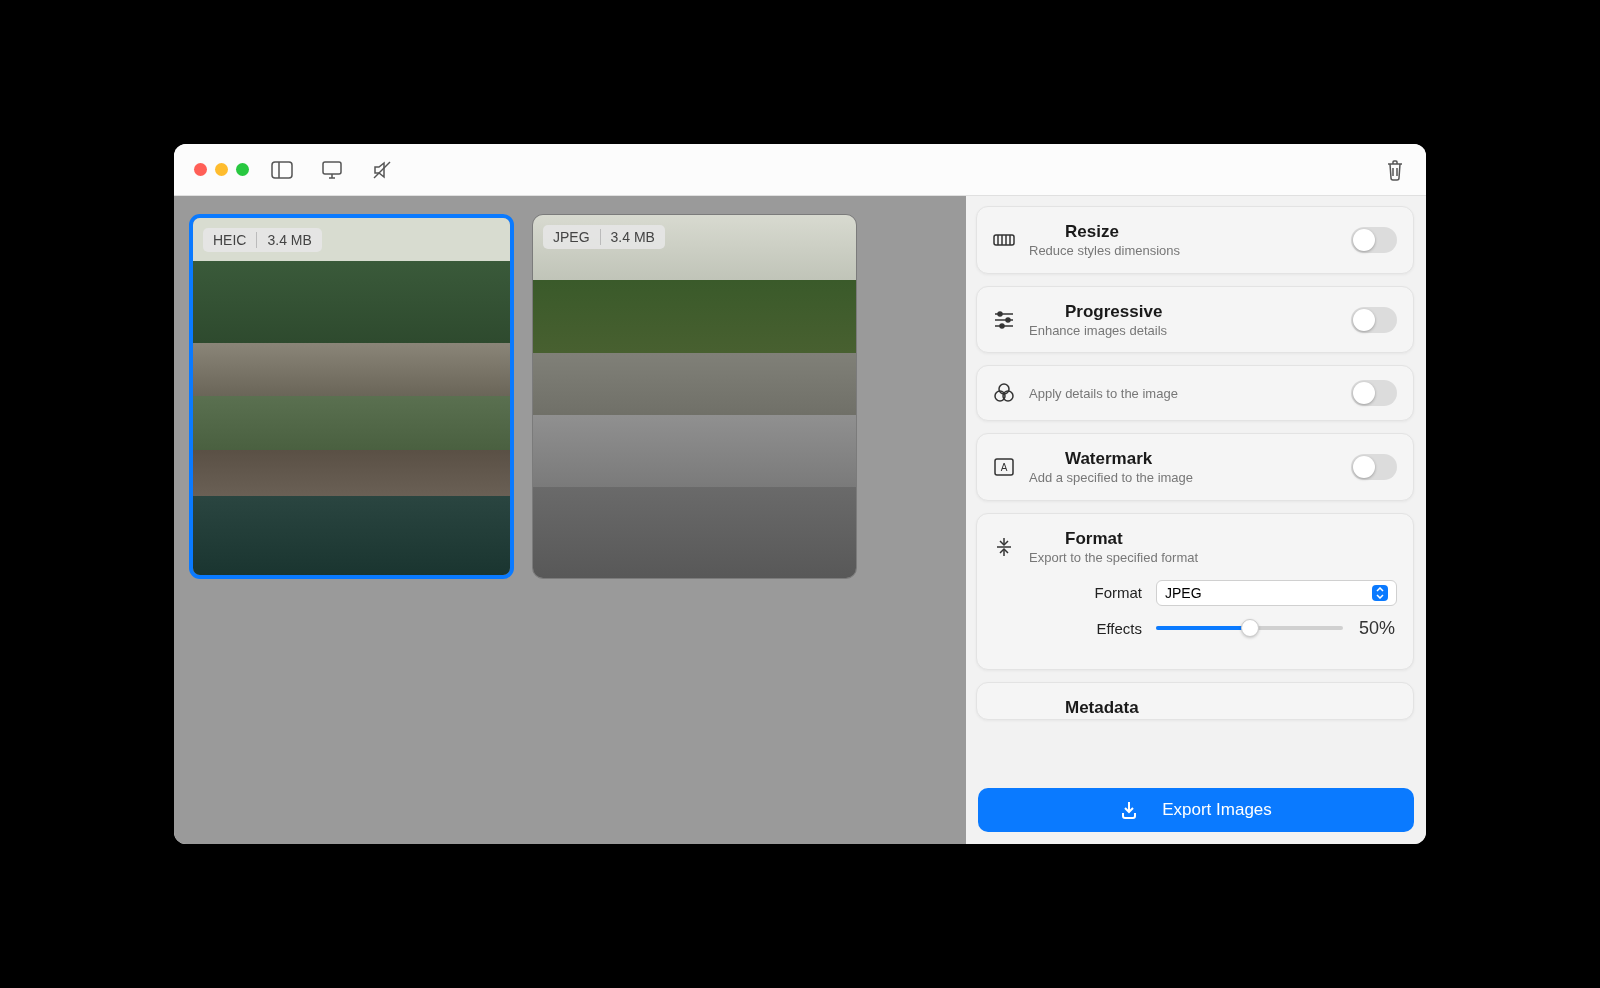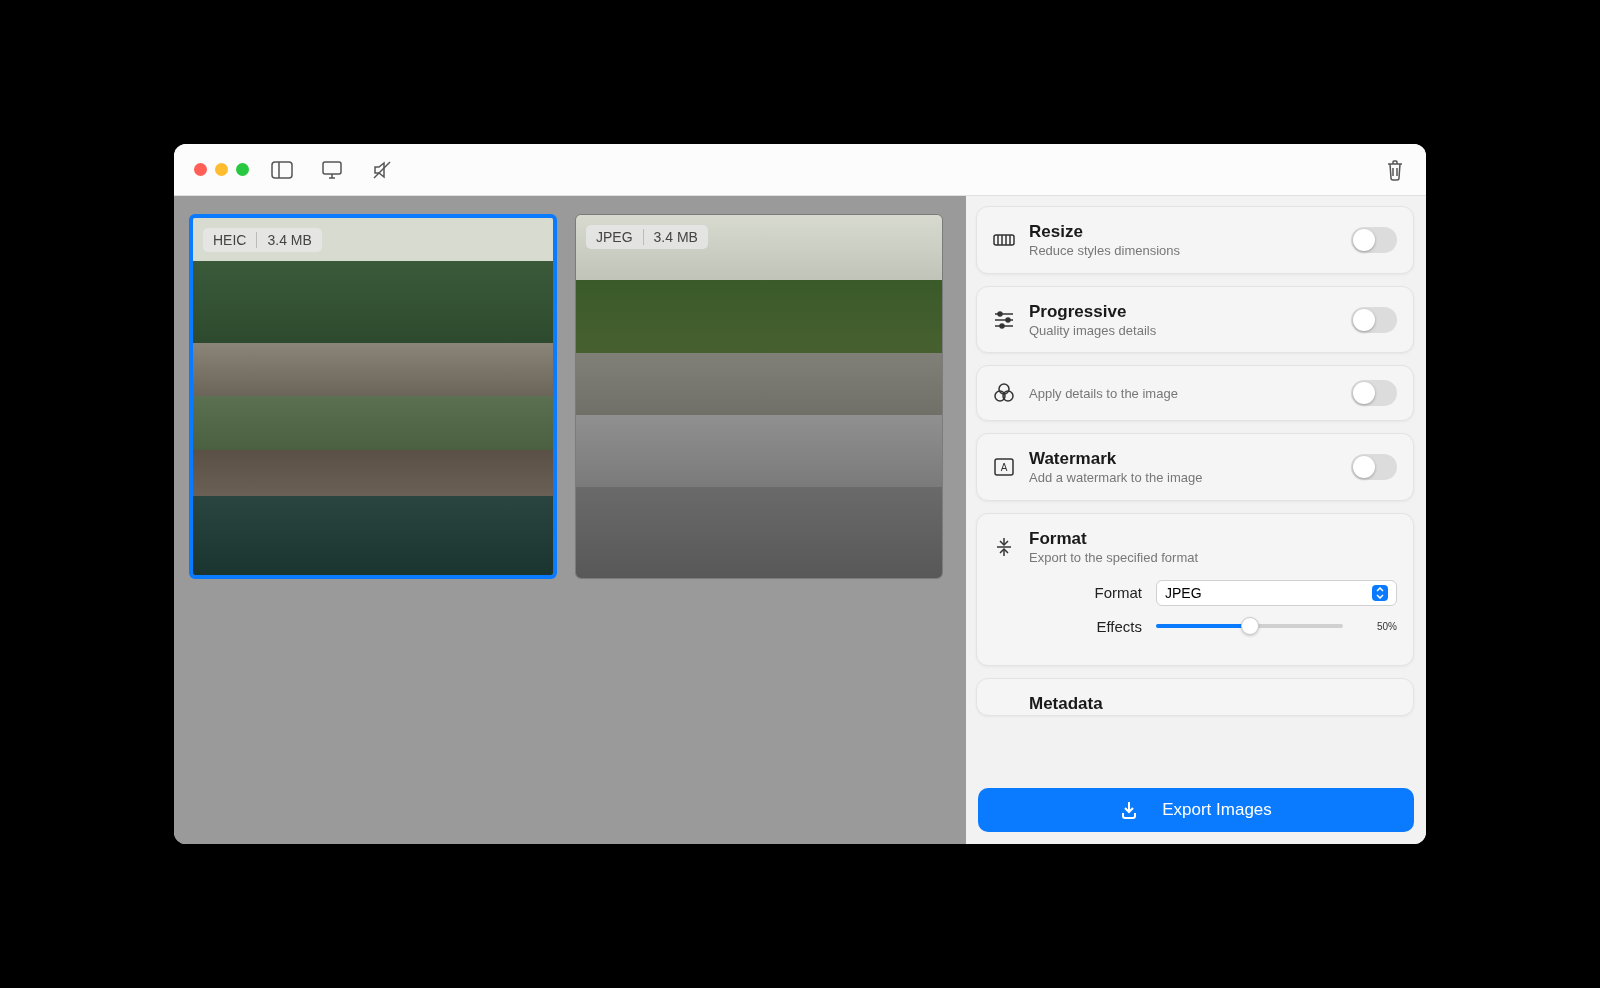--- a/index.html
+++ b/index.html
@@ -43,23 +43,23 @@
     .content { flex: 1; display: flex; overflow: hidden; }
     .gallery {
       flex: 1;
       background: #9a9a9a;
       padding: 18px 15px;
       display: flex;
       gap: 18px;
       align-items: flex-start;
     }
     .thumb {
-      width: 368px;
+      width: 325px;
       height: 365px;
-      border-radius: 6px;
+      border-radius: 11px;
       position: relative;
       overflow: hidden;
       cursor: pointer;
     }
     .thumb.selected { border: 4px solid #0a7aff; }
     .thumb:not(.selected) { border: 1px solid rgba(0,0,0,0.2); }
     .thumb-img { width: 100%; height: 100%; display: block; }
     .badge {
       position: absolute;
       top: 10px;
@@ -101,21 +101,21 @@
     .panel-icon {
       width: 22px;
       height: 22px;
       margin-right: 14px;
       display: flex;
       align-items: center;
       justify-content: center;
     }
     .panel-icon svg { stroke: #333; fill: none; stroke-width: 1.5; }
     .panel-text { flex: 1; }
-    .panel-title { font-size: 17px; font-weight: 700; color: #1a1a1a; line-height: 1.3; }
+    .panel-title { font-size: 17px; font-weight: 700; color: #1a1a1a; line-height: 1.3; margin-left: 36px; }
     .panel-sub { font-size: 13px; color: #777; line-height: 1.2; }
     .toggle {
       width: 46px;
       height: 26px;
       border-radius: 13px;
       position: relative;
       cursor: pointer;
       flex-shrink: 0;
     }
     .toggle.off { background: #dcdcdc; }
@@ -175,21 +175,21 @@
       position: absolute;
       width: 18px;
       height: 18px;
       background: #fff;
       border: 1px solid #ccc;
       border-radius: 50%;
       top: -7px;
       transform: translateX(-50%);
       box-shadow: 0 1px 3px rgba(0,0,0,0.2);
     }
-    .slider-val { width: 40px; text-align: right; font-size: 10px; color: #333; }
+    .slider-val { width: 40px; text-align: center; font-size: 18px; color: #333; }
     .export-bar { padding: 10px 12px 12px; }
     .export-btn {
       width: 100%;
       height: 44px;
       background: #0a7aff;
       border: none;
       border-radius: 10px;
       color: #fff;
       font-size: 17px;
       font-weight: 500;
@@ -314,21 +314,21 @@
                   <line x1="1" y1="3" x2="19" y2="3"></line>
                   <line x1="1" y1="9" x2="19" y2="9"></line>
                   <line x1="1" y1="15" x2="19" y2="15"></line>
                   <circle cx="6" cy="3" r="2" fill="#333"></circle>
                   <circle cx="14" cy="9" r="2" fill="#333"></circle>
                   <circle cx="8" cy="15" r="2" fill="#333"></circle>
                 </svg>
             </div>
             <div class="panel-text">
               <div class="panel-title">Progressive</div>
-              <div class="panel-sub">Quality images details</div>
+              <div class="panel-sub">Enhance images details</div>
             </div>
             <div class="toggle off">
                 <div class="toggle-knob"></div>
               </div>
           </div>
         </div>
 
         <div class="panel">
           <div class="panel-header">
             <div class="panel-icon">
@@ -350,21 +350,21 @@
         <div class="panel">
           <div class="panel-header">
             <div class="panel-icon">
               <svg width="20" height="18" viewBox="0 0 20 18">
                   <rect x="1" y="1" width="18" height="16" rx="2"></rect>
                   <text x="10" y="13" text-anchor="middle" font-size="10" fill="#333" stroke="none">A</text>
                 </svg>
             </div>
             <div class="panel-text">
               <div class="panel-title">Watermark</div>
-              <div class="panel-sub">Add a watermark to the image</div>
+              <div class="panel-sub">Add a specified to the image</div>
             </div>
             <div class="toggle off">
                 <div class="toggle-knob"></div>
               </div>
           </div>
         </div>
 
         <div class="panel">
           <div class="panel-header">
             <div class="panel-icon">

